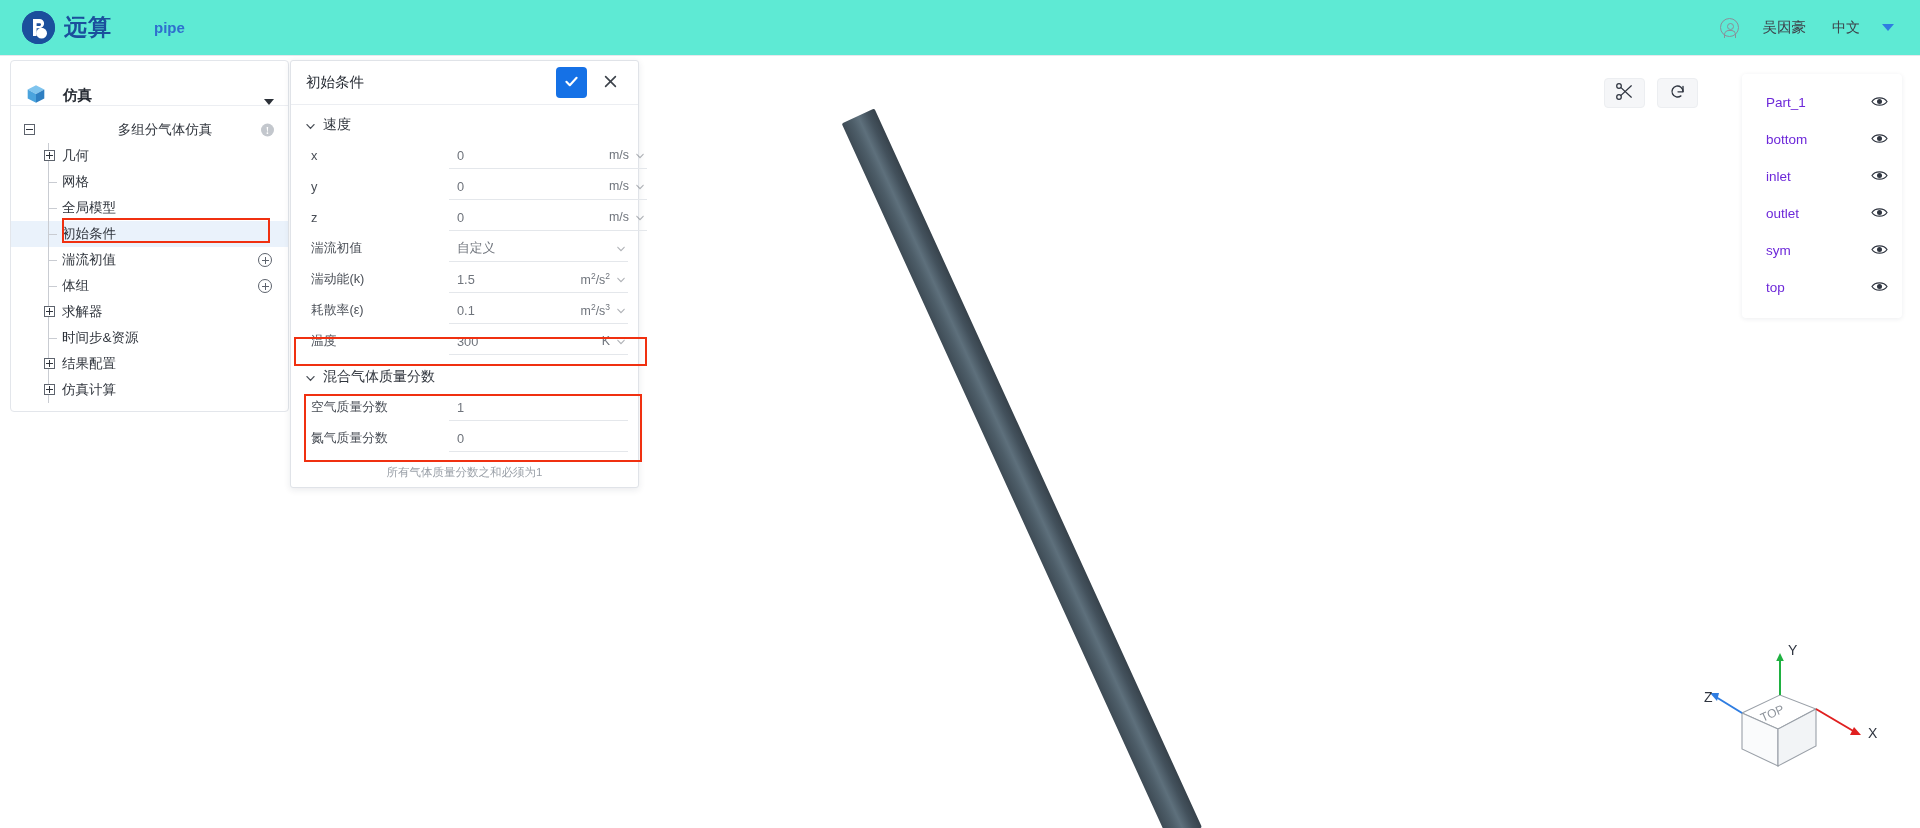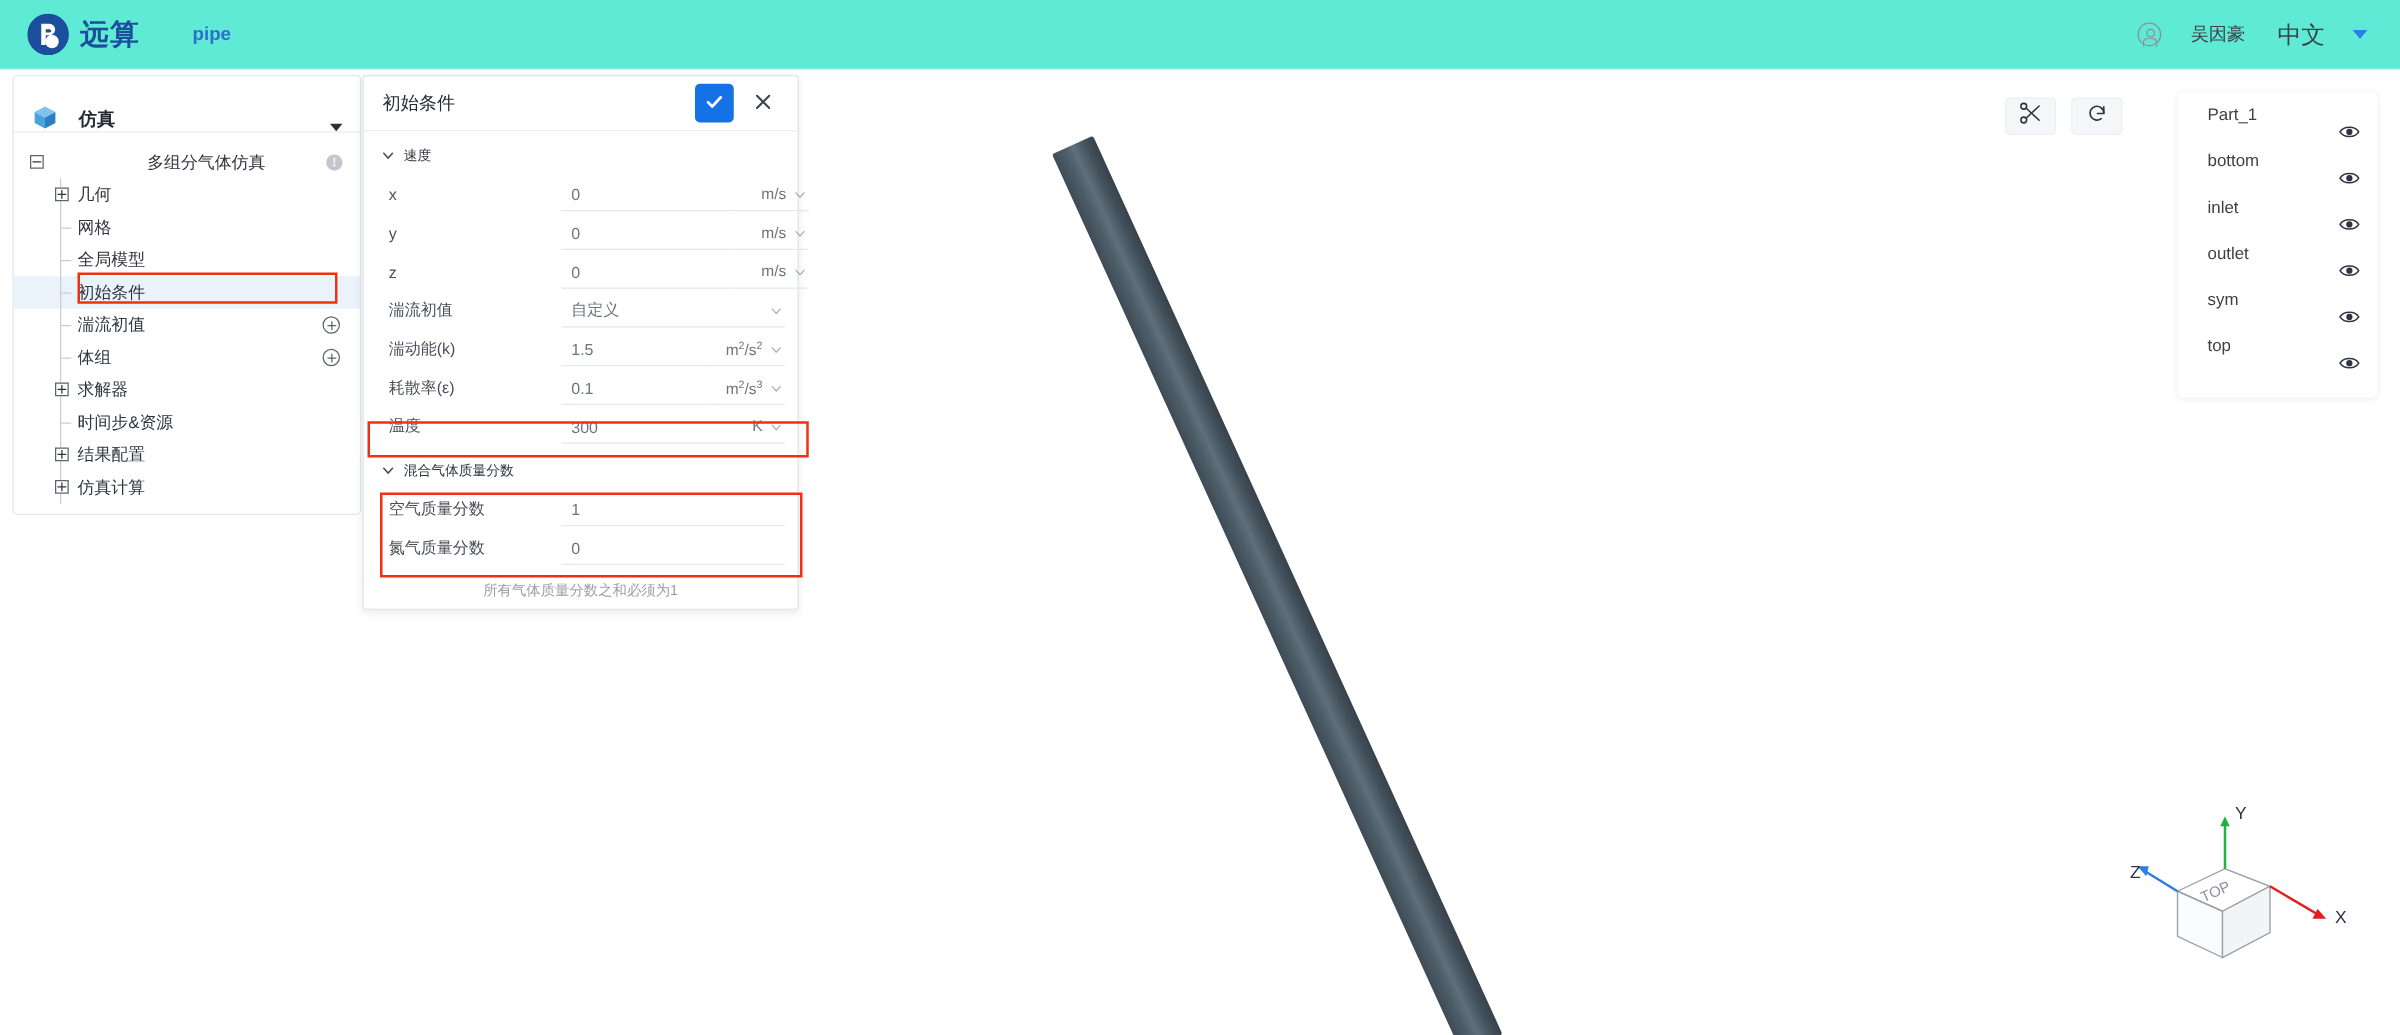--- a/index.html
+++ b/index.html
@@ -44,21 +44,21 @@
   .avatar-circle::before {
     content: ""; position: absolute; left: 6px; top: 3.5px;
     width: 5.5px; height: 5.5px; border-radius: 50%; border: 1px solid #8a8f99;
   }
   .avatar-circle::after {
     content: ""; position: absolute; left: 3.5px; top: 11px;
     width: 10px; height: 7px; border-radius: 5px 5px 0 0;
     border: 1px solid #8a8f99; border-bottom: none;
   }
   .user-name { font-size: 14.5px; color: #3d4149; }
-  .lang-label { font-size: 19px; color: #3d4149; margin-left: 26px; }
+  .lang-label { font-size: 14px; color: #3d4149; margin-left: 26px; }
   .caret-blue {
     width: 0; height: 0; margin-left: 22px;
     border-left: 6px solid transparent; border-right: 6px solid transparent;
     border-top: 7px solid #2f7de1;
   }
 
   
   #tree-panel {
     position: absolute; left: 10px; top: 60px; width: 279px; height: 352px;
     background: #ffffff; border: 1px solid #e3e6eb; border-radius: 4px;
@@ -156,21 +156,21 @@
     border: none; cursor: pointer;
   }
   .btn-x {
     width: 31px; height: 31px; border-radius: 4px; background: #fff;
     display: flex; align-items: center; justify-content: center;
     border: none; cursor: pointer;
   }
 
   .sect-head {
     display: flex; align-items: center; gap: 7px;
-    height: 31px; padding-left: 14px; font-size: 11px; color: #30353d;
+    height: 31px; padding-left: 14px; font-size: 14px; color: #30353d;
     margin-top: 4px;
   }
   .chev-down { width: 11px; height: 11px; flex: none; }
 
   .frow {
     display: flex; align-items: center; height: 31px;
     padding-left: 20px; padding-right: 10px; font-size: 12.8px;
   }
   .frow .flabel { color: #4a4f57; width: 138px; flex: none; }
   .frow .finput {
@@ -223,24 +223,23 @@
   }
 
   
   #part-panel {
     position: absolute; right: 18px; top: 74px; width: 160px;
     background: #ffffff; border-radius: 4px;
     box-shadow: 0 1px 5px rgba(30,40,60,.08);
     padding: 10px 0 12px 0; z-index: 25;
   }
   .part-row {
-    display: flex; height: 37px;
-    padding: 0 14px 0 24px; font-size: 13.5px; color: #404040;
+    display: flex; align-items: center; height: 37px;
+    padding: 0 14px 0 24px; font-size: 13.5px; color: #6d28d9;
     cursor: pointer;
-    flex-direction: column;
   }
   .part-row .eye { margin-left: auto; }
 
   
   #gizmo {
     position: absolute; right: 36px; bottom: 38px;
     width: 180px; height: 145px; z-index: 25;
   }
 </style>
 </head>

